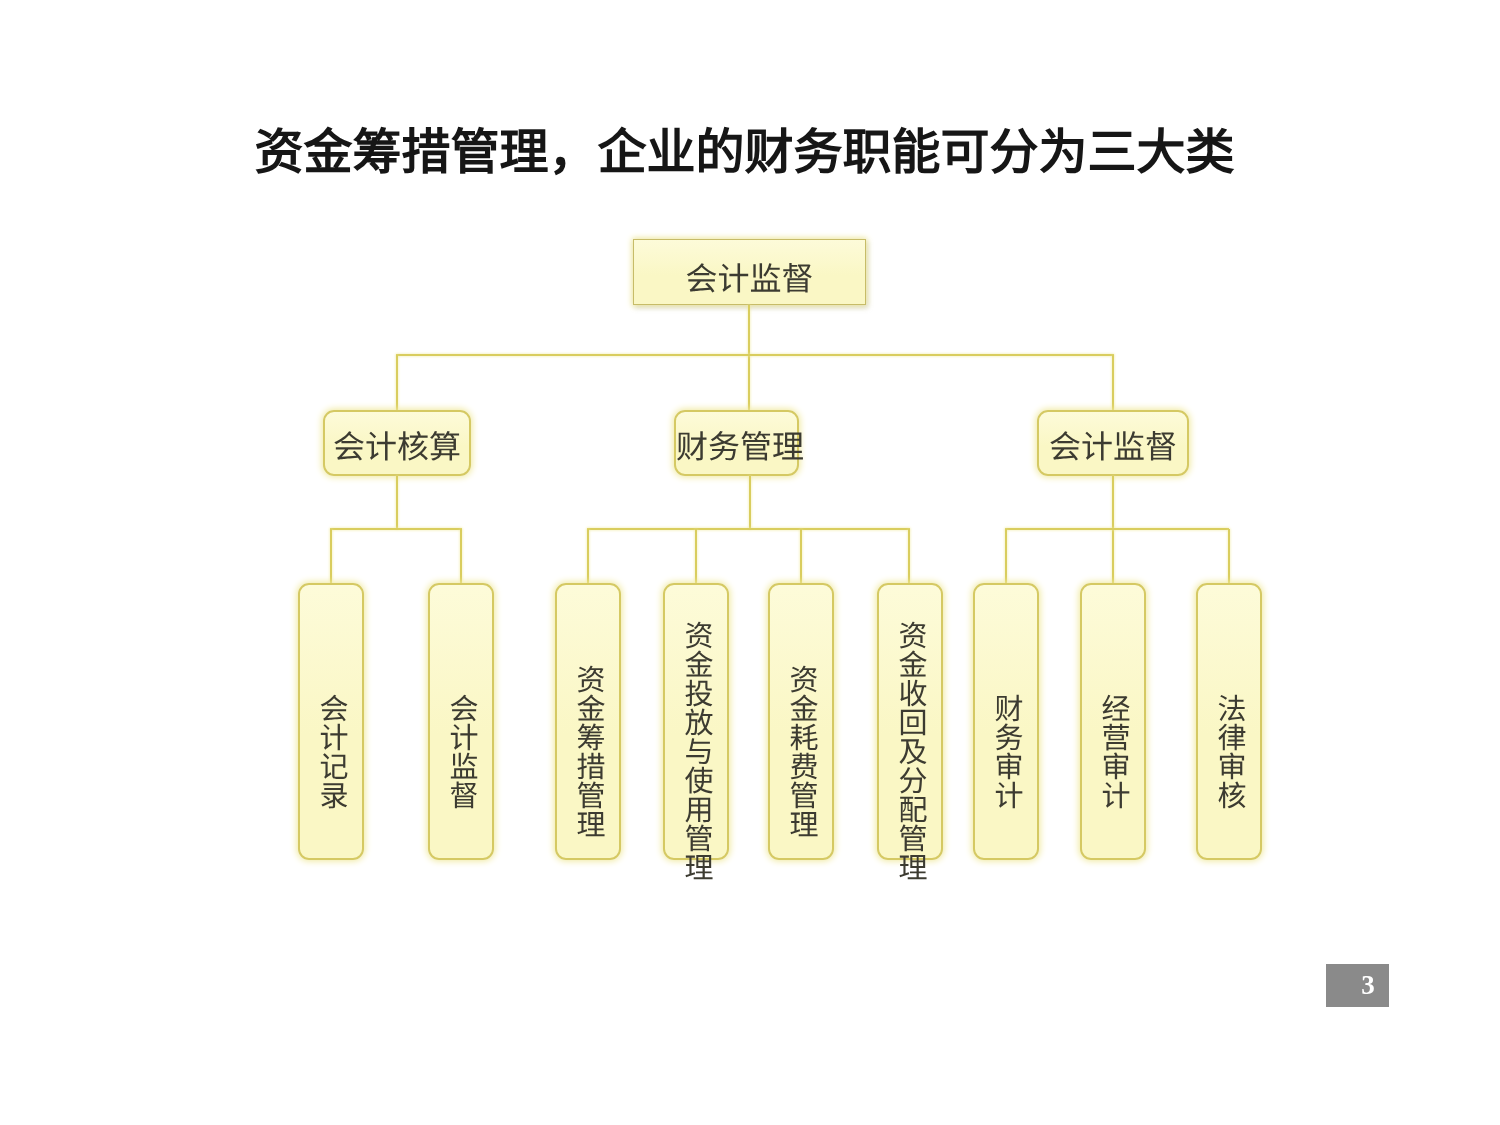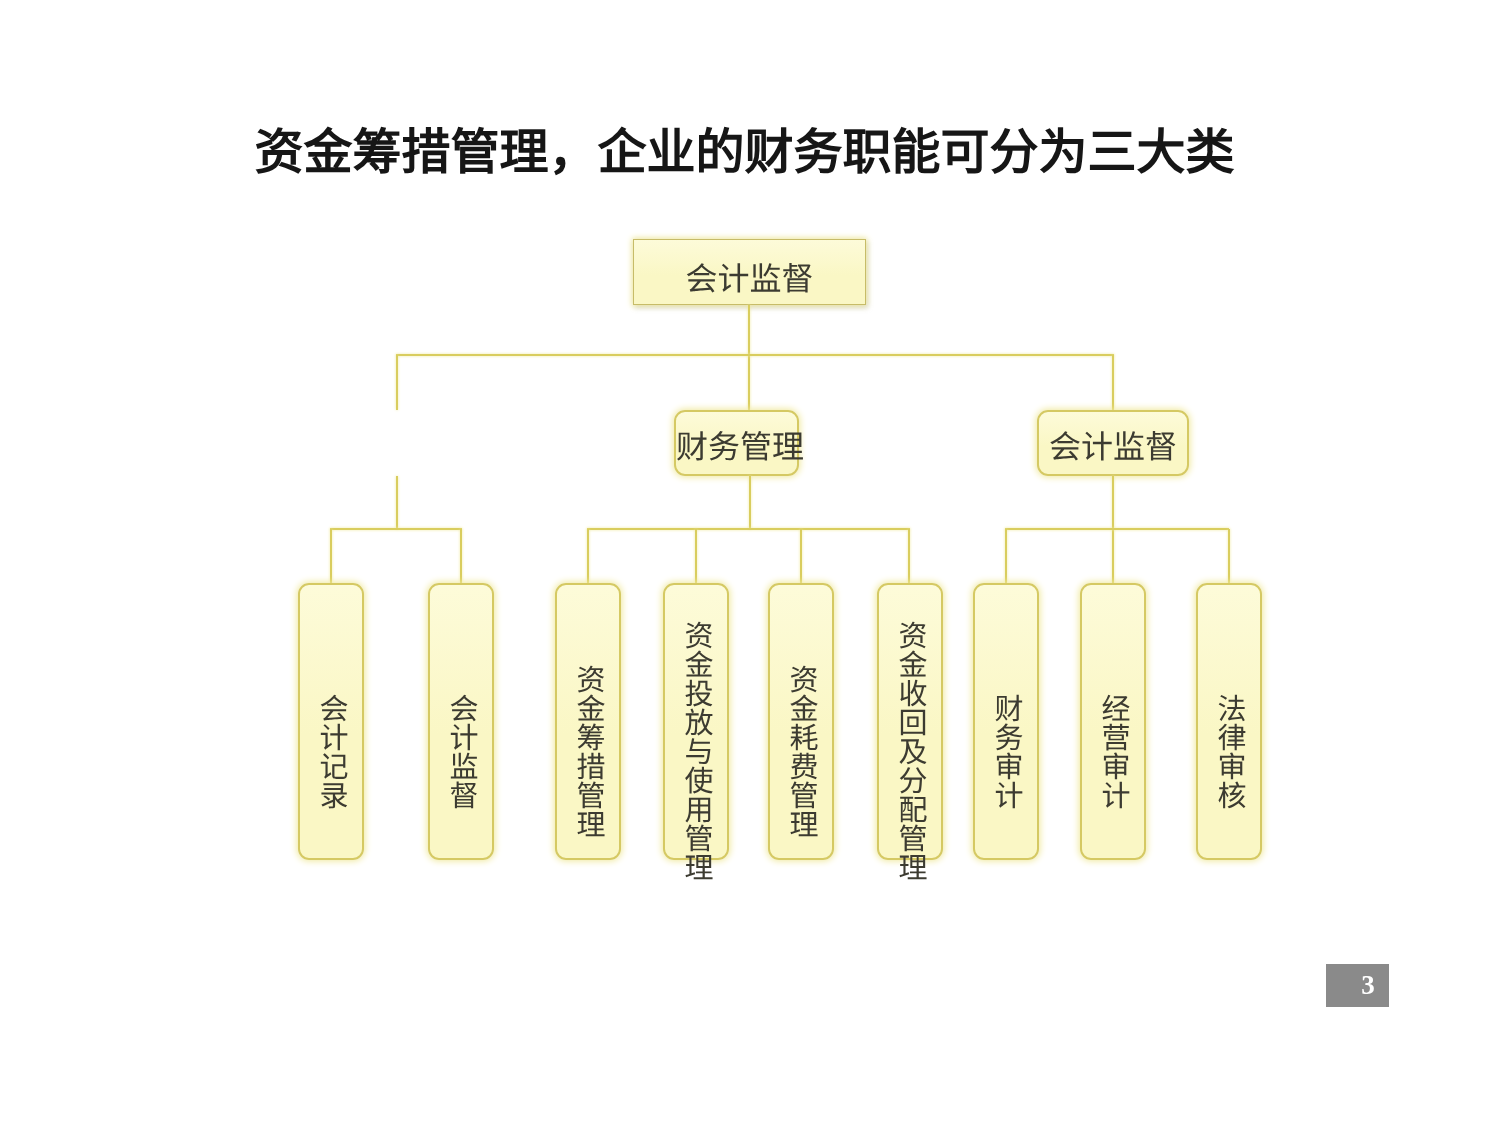--- a/index.html
+++ b/index.html
@@ -123,20 +123,23 @@
 
   <div class="node node-root">
     <div class="hlabel">会计监督</div>
   </div>
 
   <div class="line" style="left:748px; top:305px; width:2px; height:105px;"></div>
   <div class="line" style="left:396px; top:354px; width:718px; height:2px;"></div>
   <div class="line" style="left:396px; top:355px; width:2px; height:55px;"></div>
   <div class="line" style="left:1112px; top:355px; width:2px; height:55px;"></div>
 
+  <div class="node node-branch node-b1">
+    <div class="hlabel">会计核算</div>
+  </div>
   <div class="node node-branch node-b2">
     <div class="hlabel">财务管理</div>
   </div>
   <div class="node node-branch node-b3">
     <div class="hlabel">会计监督</div>
   </div>
 
   <div class="line" style="left:396px; top:476px; width:2px; height:53px;"></div>
   <div class="line" style="left:330px; top:528px; width:132px; height:2px;"></div>
   <div class="line" style="left:330px; top:529px; width:2px; height:54px;"></div>

